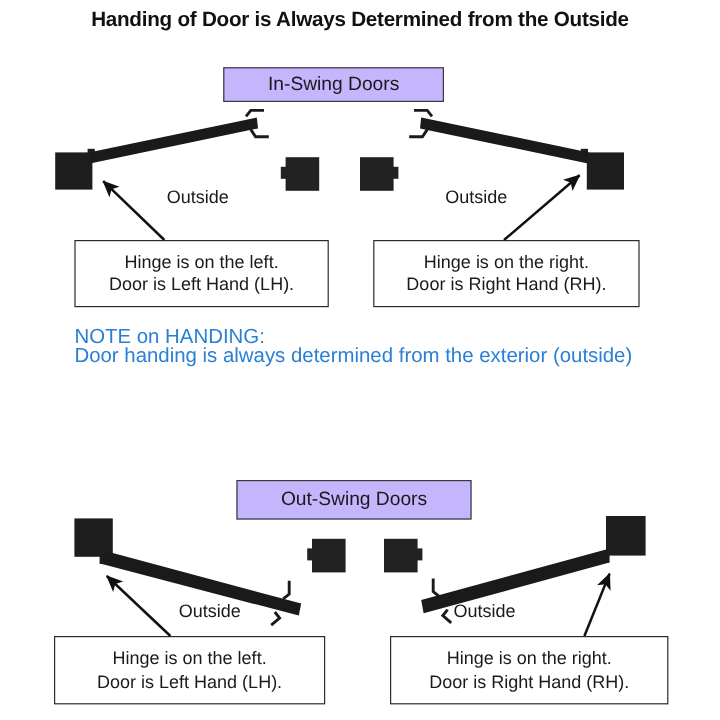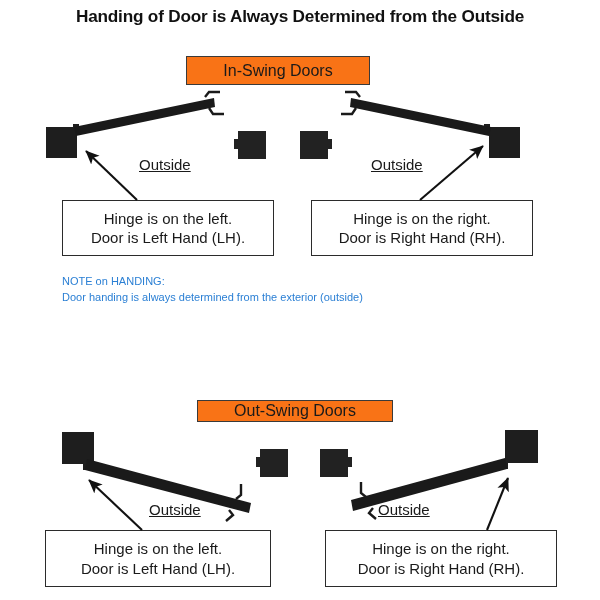--- a/index.html
+++ b/index.html
@@ -28,21 +28,21 @@
     font-weight: bold;
     letter-spacing: -0.2px;
     color: #111111;
     white-space: nowrap;
   }
 
   
   .section-box {
     position: absolute;
     border: 1.6px solid #3a3a3a;
-    background: #f97316;
+    background: #c4b5fd;
     box-sizing: border-box;
     display: flex;
     align-items: center;
     justify-content: center;
     font-size: 16px;
     color: #1a1a1a;
   }
 
   
   .callout {
@@ -59,27 +59,26 @@
     color: #1a1a1a;
     white-space: nowrap;
   }
 
   
   .outside-label {
     position: absolute;
     font-size: 15px;
     color: #1a1a1a;
     white-space: nowrap;
-    text-decoration: underline;
   }
 
   
   .note-block {
     position: absolute;
-    font-size: 11px;
+    font-size: 17px;
     line-height: 16.4px;
     white-space: nowrap;
   }
   .note-block div { white-space: nowrap; }
 
   
   #doors {
     position: absolute;
     left: 0;
     top: 0;
@@ -113,21 +112,21 @@
   <div class="callout" style="left:311px; top:200px; width:222px; height:56px;">
     <span>Hinge is on the right.</span>
     <span>Door is Right Hand (RH).</span>
   </div>
 
   <div class="note-block" style="left:62px; top:273px; color:#2a7fd4;">
     <div>NOTE on HANDING:</div>
     <div>Door handing is always determined from the exterior (outside)</div>
   </div>
 
-  <div class="section-box" style="left:197px; top:400px; width:196px; height:22px;text-align:right;">
+  <div class="section-box" style="left:197px; top:400px; width:196px; height:33px;text-align:right;">
     <span>Out-Swing Doors</span>
   </div>
 
   <div class="outside-label" style="left:149px; top:501px;">
     <span>Outside</span>
   </div>
   <div class="outside-label" style="left:378px; top:501px;">
     <span>Outside</span>
   </div>
 

